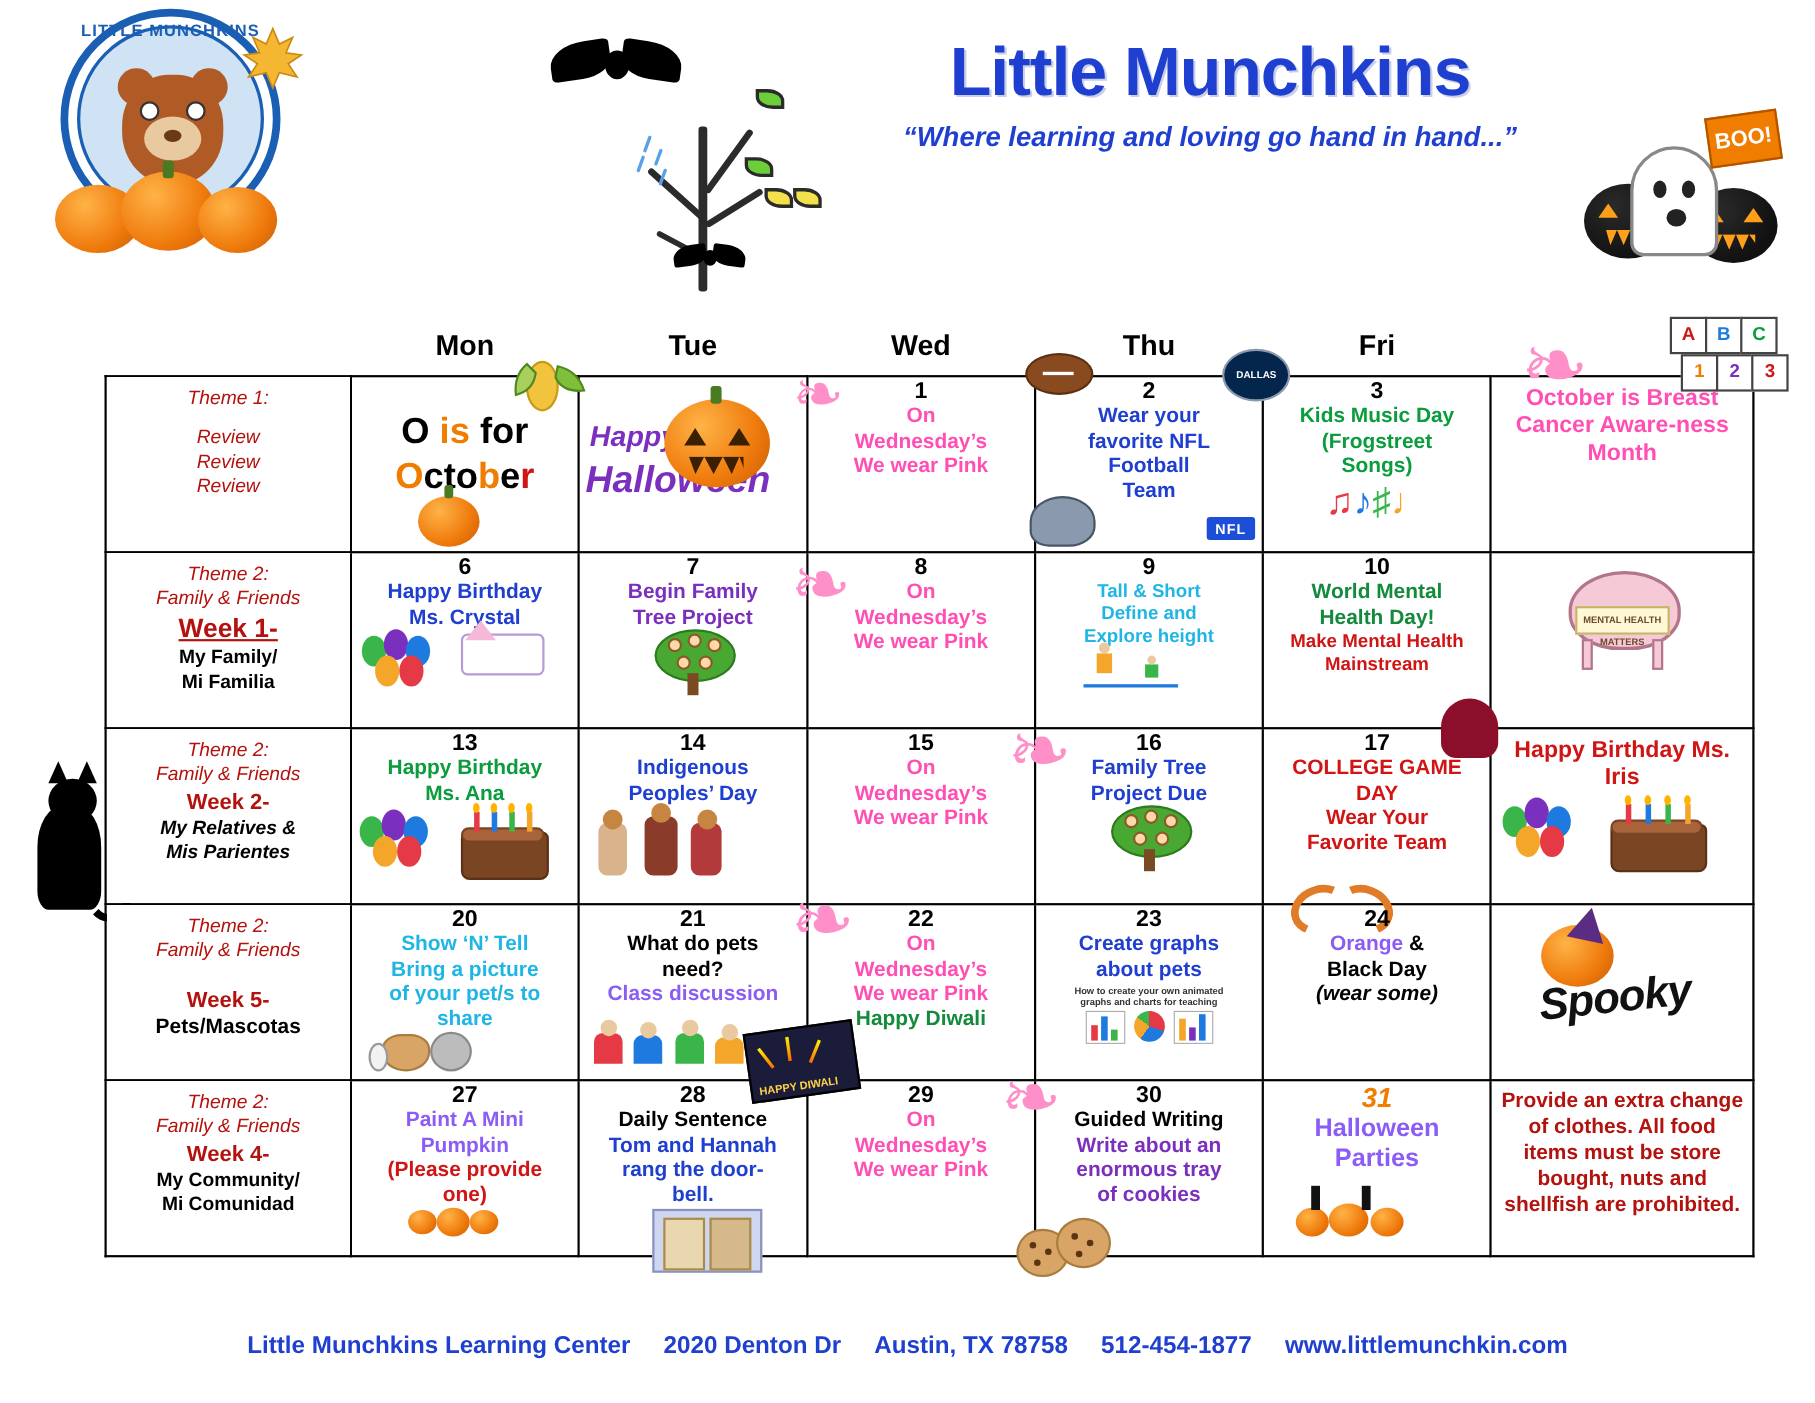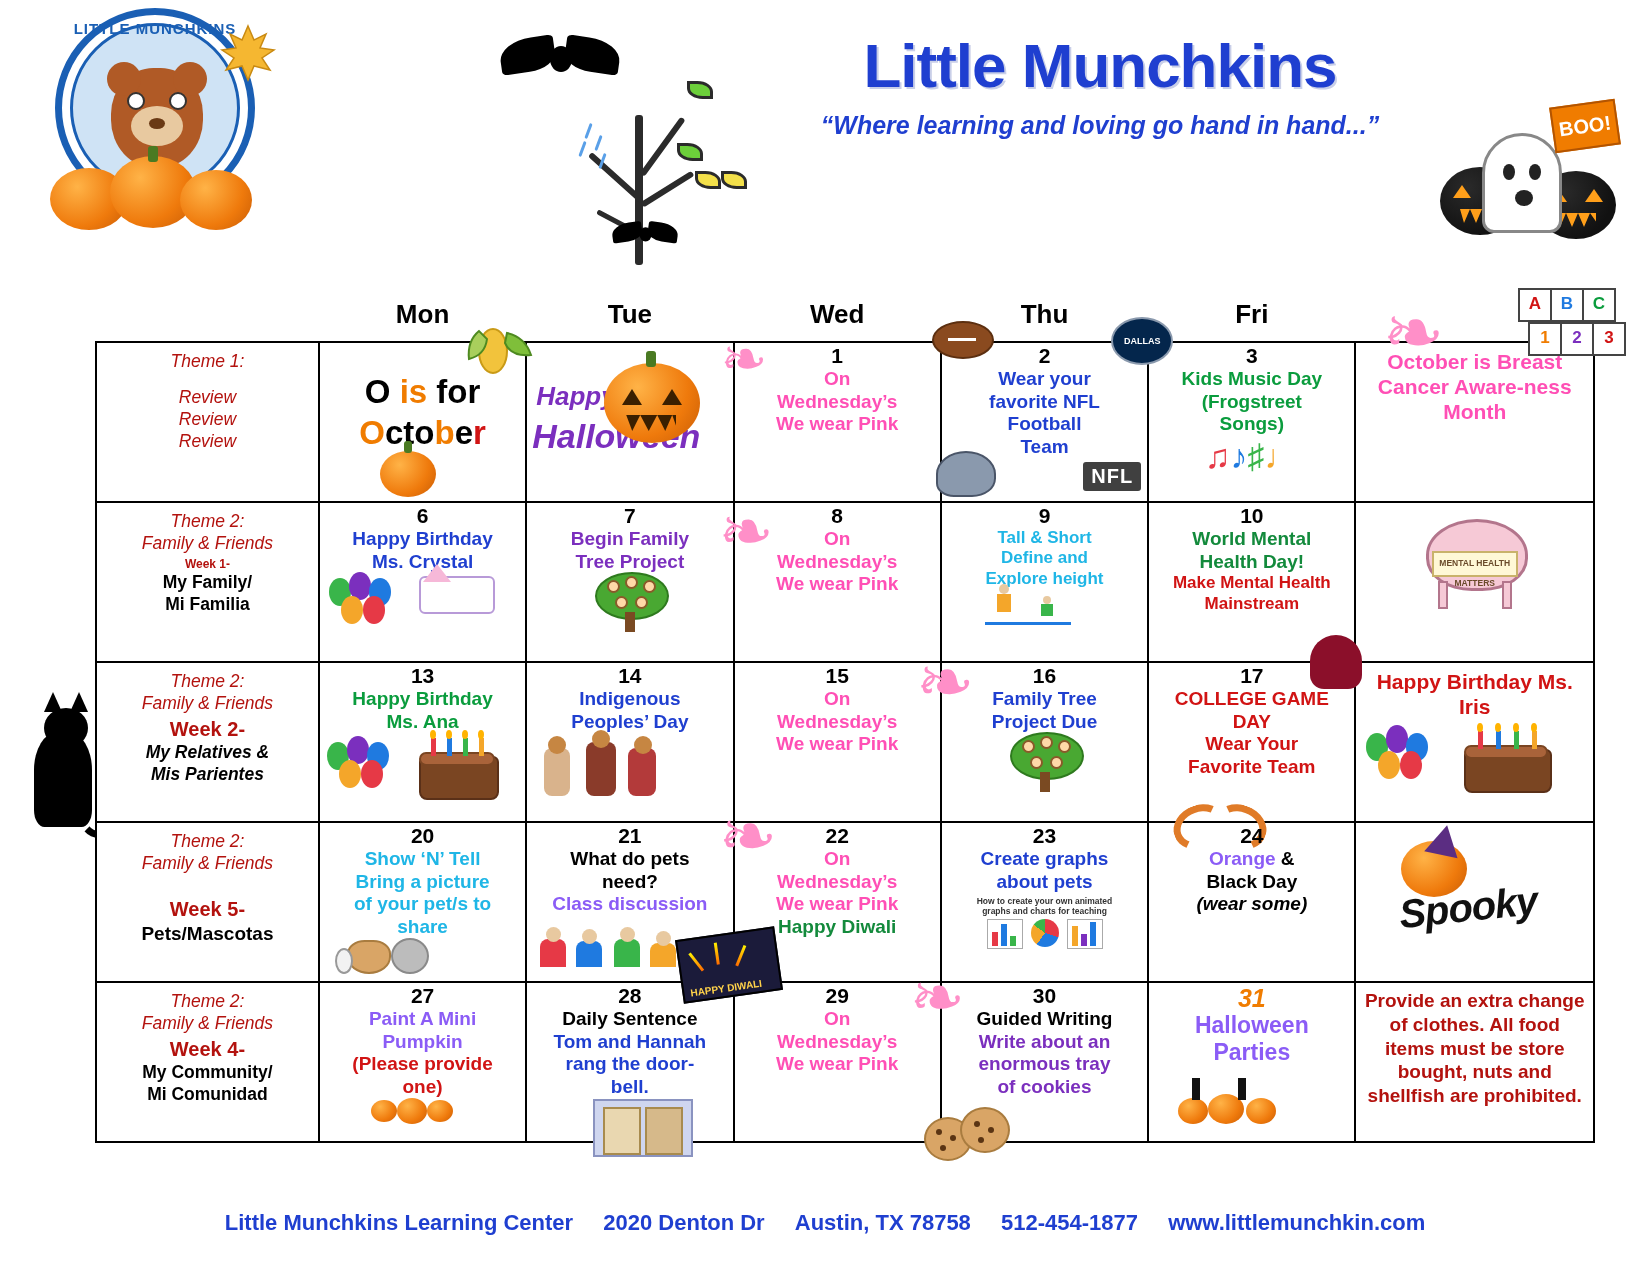--- a/index.html
+++ b/index.html
@@ -541,24 +541,24 @@
     position: absolute;
     left: 26px; top: -16px;
     width: 0; height: 0;
     border-left: 17px solid transparent;
     border-right: 17px solid transparent;
     border-bottom: 30px solid #5b2d82;
     transform: rotate(12deg);
   }
   .nfl-badge {
     display: inline-block;
-    background: #404040;
+    background: #1d4ed8;
     color: #fff;
     font-weight: bold;
-    font-size: 20px;
+    font-size: 13px;
     padding: 3px 8px;
     border-radius: 3px;
     letter-spacing: 1px;
   }
   .football {
     position: absolute;
     width: 58px; height: 34px;
     background: #8a4a1f;
     border-radius: 50% / 50%;
     border: 2px solid #5c2f10;
@@ -904,21 +904,21 @@
       <td class="note-cell">
         <div class="note-pink">October is Breast Cancer Aware-ness Month</div>
         <div class="ribbon" style="left:26px;top:-48px;font-size:74px;">❧</div>
       </td>
     </tr>
 
     <tr>
       <td class="theme-cell">
         <div class="th-red">Theme 2:</div>
         <div class="th-red">Family &amp; Friends</div>
-        <div class="th-red-b" style="font-size:12px;margin-top:2px;">Week 1-</div>
+        <div class="th-red-b" style="font-size:24px;margin-top:2px;text-decoration:underline;">Week 1-</div>
         <div class="th-blk">My Family/</div>
         <div class="th-blk">Mi Familia</div>
       </td>
 
       <td class="day-cell">
         <div class="daynum">6</div>
         <div class="ev blue">Happy Birthday</div>
         <div class="ev blue">Ms. Crystal</div>
         <div style="position:relative;height:52px;">
           <div class="balloon" style="left:6px;top:6px;background:#39b54a;"></div>

